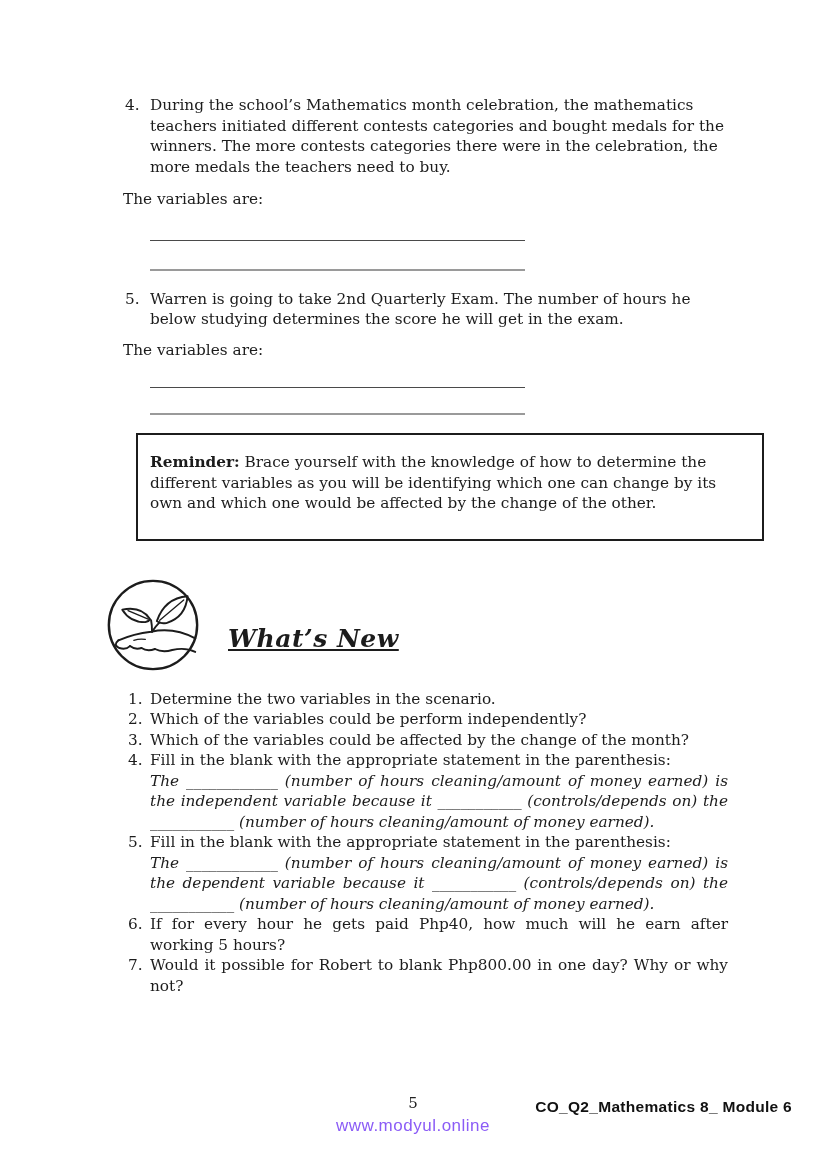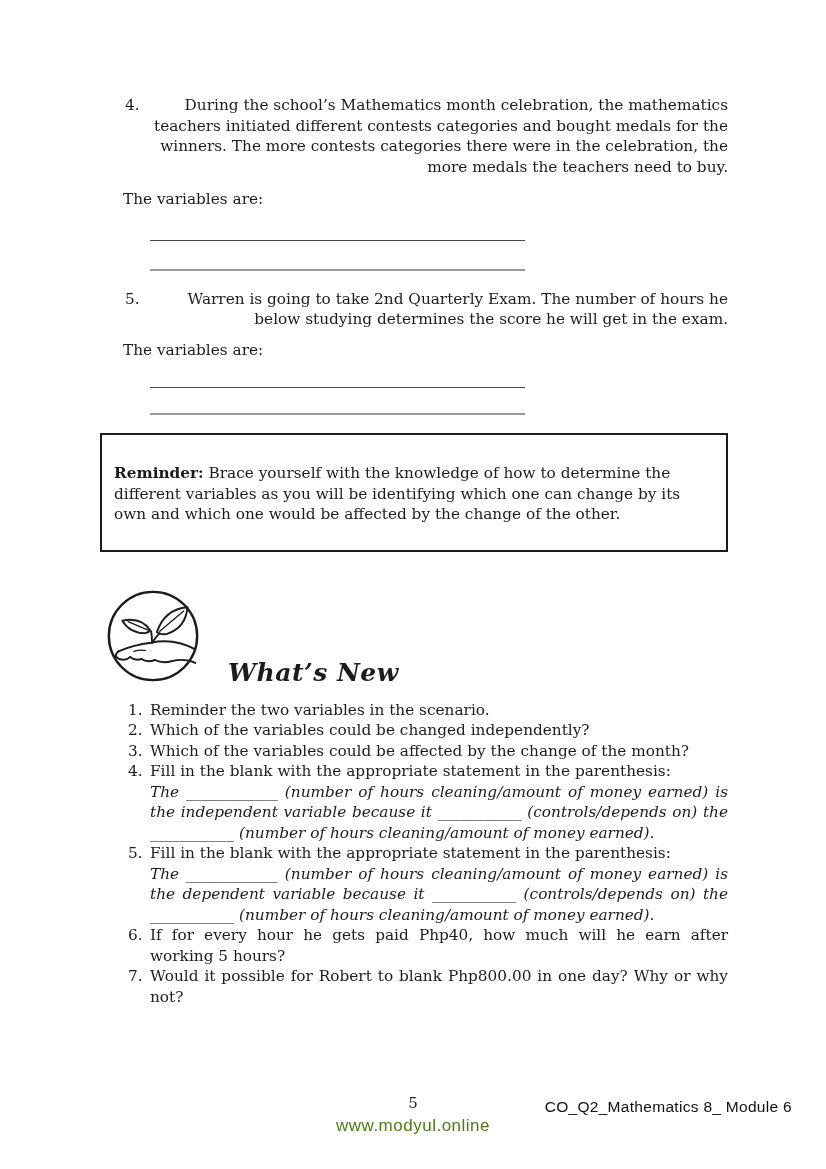--- a/index.html
+++ b/index.html
@@ -14,42 +14,43 @@
     font-size: 15.3px;
     line-height: 20.5px;
     color: #1c1c1c;
     overflow: hidden;
   }
   .content { padding: 95px 98px 0 100px; }
 
   
   .prow { position: relative; padding-left: 50px; }
   .prow .num { position: absolute; left: 25px; top: 0; }
-  .ptext { text-align: right; }
+  .ptext { text-align: left; }
 
   .varlabel { margin-top: 12px; margin-left: 23px; }
 
   .answer-line { height: 0; width: 375px; margin-left: 50px; }
   .answer-line.thin  { margin-top: 30px; border-bottom: 1.5px solid #4a4a4a; }
   .answer-line.thick { margin-top: 28px; border-bottom: 2.5px solid #9a9a9a; }
 
   .problem-5 { margin-top: 18px; }
   .problem-5 .varlabel { margin-top: 10px; }
   .problem-5 .answer-line.thin { margin-top: 27px; }
   .problem-5 .answer-line.thick { margin-top: 25px; }
 
   .reminder-box {
     margin-top: 18px;
     width: 628px;
     border: 2px solid #1c1c1c;
-    padding: 28px 12px 25px 12px;
+    padding: 17px 12px 25px 12px;
+    margin-left: 36px;
   }
   .bold { font-weight: bold; }
 
-  .section-header { margin-top: 36px; display: flex; align-items: flex-end; }
+  .section-header { margin-top: 36px; display: flex; align-items: center; text-decoration: underline; }
   .icon-wrap { width: 96px; height: 96px; margin-left: 5px; flex: 0 0 auto; }
   .section-title {
     font-family: "DejaVu Serif", serif;
     font-weight: bold;
     font-style: italic;
     font-size: 25px;
     margin-left: 27px;
     margin-top: 30px;
     letter-spacing: 0.5px;
   }
@@ -64,26 +65,26 @@
   .q .detail { text-align: justify; font-style: italic; }
 
   .page-num {
     position: absolute; left: 0; right: 0; top: 1093px;
     text-align: center; font-size: 15px; color: #222;
   }
   .watermark {
     position: absolute; left: 0; right: 0; top: 1116px;
     text-align: center;
     font-family: "Liberation Sans", sans-serif;
-    font-size: 17px; color: #4d7c0f; letter-spacing: 0.5px;
+    font-size: 17px; color: #8b5cf6; letter-spacing: 0.5px;
   }
   .footer-right {
     position: absolute; right: 34px; top: 1097px;
     font-family: "Liberation Sans", sans-serif;
-    font-weight: normal; font-size: 15.5px; color: #111;
+    font-weight: bold; font-size: 15.5px; color: #111;
     letter-spacing: 0.3px;
   }
 </style>
 </head>
 <body>
 
 <div class="page">
   <div class="content">
 
     <div class="problem">
@@ -133,25 +134,25 @@
         </svg>
       </div>
       <div class="section-title">What’s New</div>
     </div>
 
 
 
     <div class="questions">
       <div class="q">
         <span class="num">1.</span>
-        <div>Reminder the two variables in the scenario.</div>
+        <div>Determine the two variables in the scenario.</div>
       </div>
       <div class="q">
         <span class="num">2.</span>
-        <div>Which of the variables could be changed independently?</div>
+        <div>Which of the variables could be perform independently?</div>
       </div>
       <div class="q">
         <span class="num">3.</span>
         <div>Which of the variables could be affected by the change of the month?</div>
       </div>
       <div class="q">
         <span class="num">4.</span>
         <div>Fill in the blank with the appropriate statement in the parenthesis:</div>
         <div class="detail">The ____________ (number of hours cleaning/amount of money earned) is the independent variable because it ___________ (controls/depends on) the ___________ (number of hours cleaning/amount of money earned).</div>
       </div>

